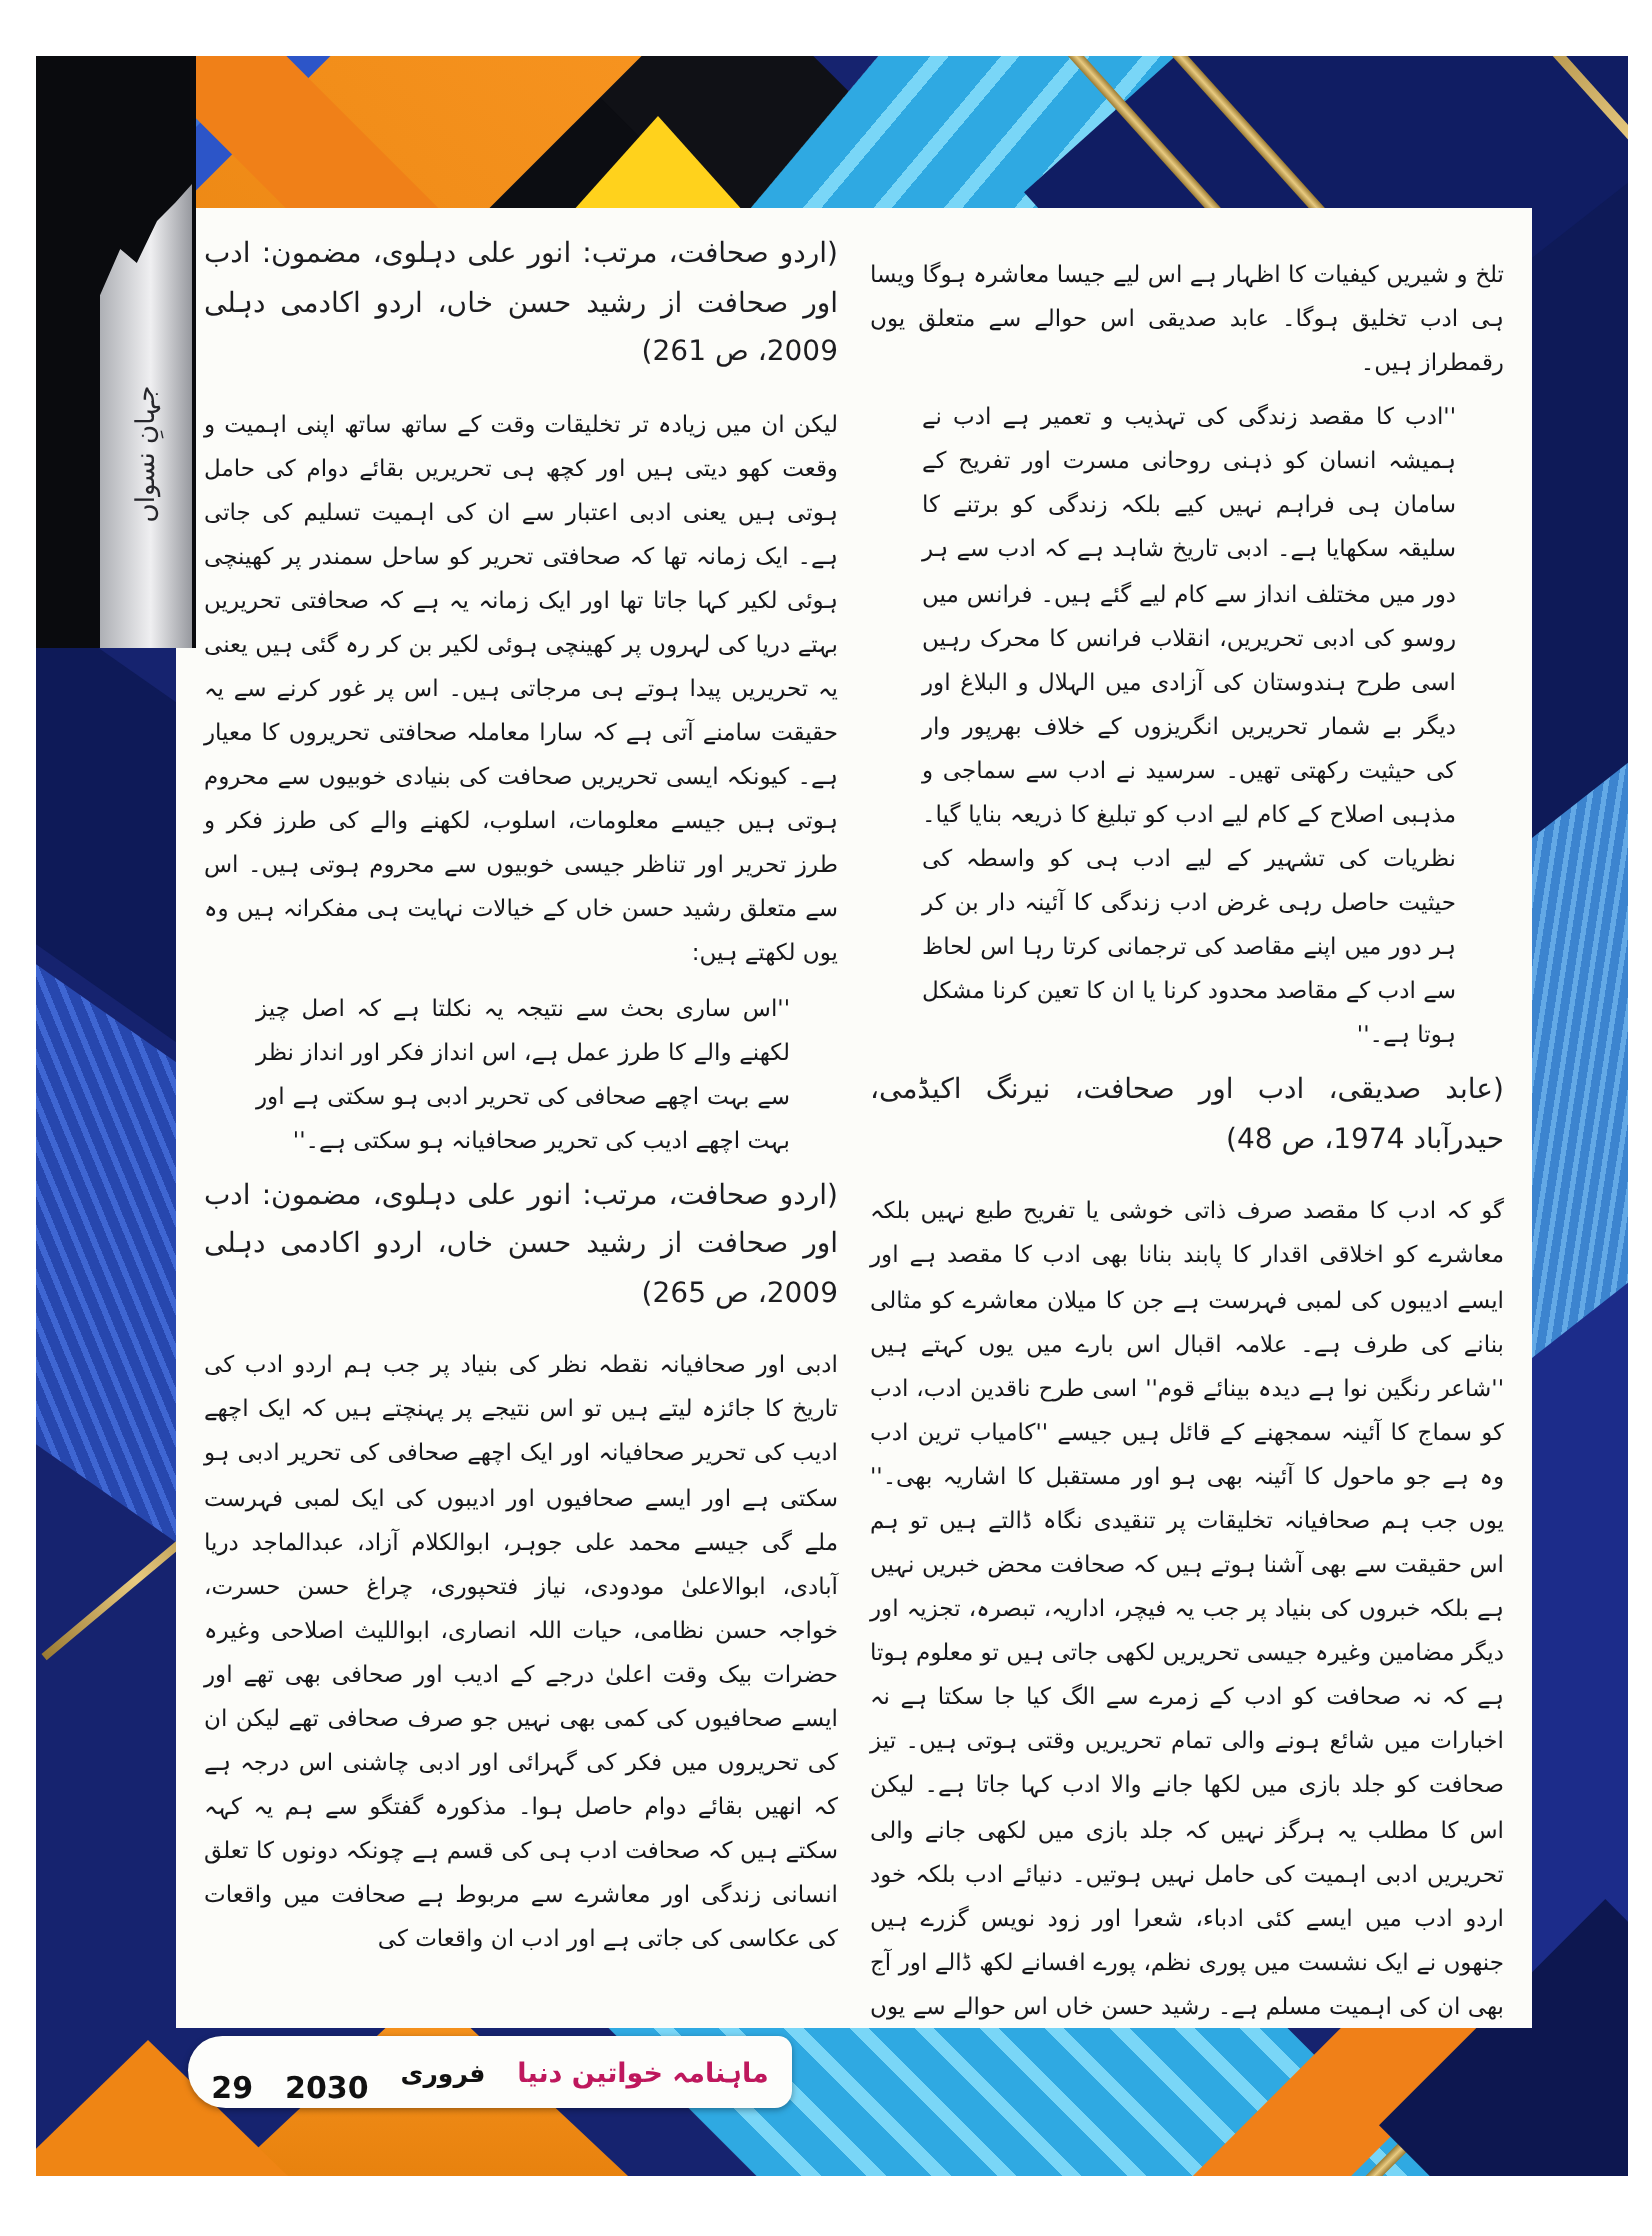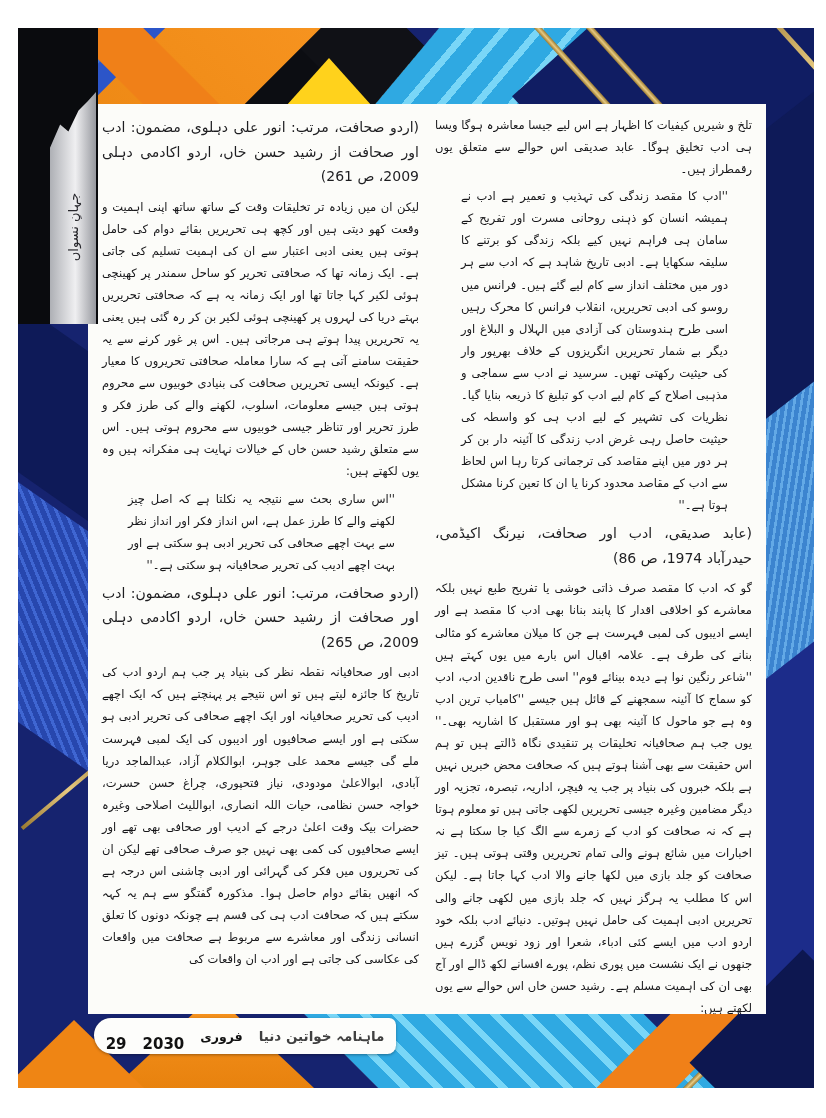--- a/index.html
+++ b/index.html
@@ -13,28 +13,28 @@
   .silver{position:absolute;right:2px;top:64px;width:46px;height:232px;
           background:linear-gradient(90deg,#aeb0b5,#efeff1 55%,#97999f);
           clip-path:polygon(0 24%,22% 14%,40% 17%,62% 8%,82% 4%,100% 0,100% 100%,0 100%);}
   .spine-label{position:absolute;left:50%;top:58%;transform:translate(-50%,-50%) rotate(-90deg);
           font-size:13px;color:#26262b;white-space:nowrap;letter-spacing:1px;font-family:"DejaVu Sans",sans-serif;}
   
   .panel{position:absolute;left:88px;top:104px;width:678px;height:910px;background:#fcfcf9;z-index:2;
          box-sizing:border-box;padding:10px 14px 8px 14px;display:flex;gap:16px;direction:rtl;overflow:hidden;}
   .col{width:50%;box-sizing:border-box;direction:rtl;text-align:justify;color:#17171a;
        font-size:11.5px;line-height:1.92;}
-  .para{margin:0 0 5px 0;}
+  .para{margin:12px 0 5px 0;}
   .quote{margin:3px 24px 5px 26px;}
   .ref{font-size:14px;line-height:1.75;margin:1px 0 7px 0;color:#1d1d20;}
   
   .footer{position:absolute;left:94px;top:1018px;width:302px;height:36px;background:#fdfdfb;z-index:5;
           border-radius:20px 8px 10px 22px;display:flex;direction:rtl;align-items:center;justify-content:center;
           gap:16px;box-shadow:0 1px 3px rgba(0,0,0,0.35);}
-  .footer .mag{font-size:13.5px;font-weight:bold;color:#404040;}
+  .footer .mag{font-size:13.5px;font-weight:bold;color:#be185d;}
   .footer .mon{font-size:12.5px;font-weight:bold;color:#111;}
   .footer .num{font-size:15px;font-weight:bold;color:#111;font-family:"DejaVu Sans",sans-serif;margin-top:16px;}
   .tri{clip-path:polygon(50% 0,0 100%,100% 100%);}
   .hatch-cyan{background:repeating-linear-gradient(0deg,#2fa9e2 0 16px,#79d6f7 16px 23px);}
   .hatch-blue{background:repeating-linear-gradient(60deg,#2747ae 0 7px,#3f66d2 7px 11px);}
   .hatch-steel{background:repeating-linear-gradient(100deg,#3c84cf 0 5px,#63a9e6 5px 8px);}
   .gold{background:linear-gradient(90deg,#9a7a33,#e8ca80,#9a7a33);}
 </style>
 </head>
 <body>
@@ -78,21 +78,21 @@
   <div class="spine">
     <div class="silver">
       <span class="spine-label">جہانِ نسواں</span>
     </div>
   </div>
 
   <div class="panel">
     <div class="col">
       <p class="para">تلخ و شیریں کیفیات کا اظہار ہے اس لیے جیسا معاشرہ ہوگا ویسا ہی ادب تخلیق ہوگا۔ عابد صدیقی اس حوالے سے متعلق یوں رقمطراز ہیں۔</p>
       <p class="quote">''ادب کا مقصد زندگی کی تہذیب و تعمیر ہے ادب نے ہمیشہ انسان کو ذہنی روحانی مسرت اور تفریح کے سامان ہی فراہم نہیں کیے بلکہ زندگی کو برتنے کا سلیقہ سکھایا ہے۔ ادبی تاریخ شاہد ہے کہ ادب سے ہر دور میں مختلف انداز سے کام لیے گئے ہیں۔ فرانس میں روسو کی ادبی تحریریں، انقلاب فرانس کا محرک رہیں اسی طرح ہندوستان کی آزادی میں الہلال و البلاغ اور دیگر بے شمار تحریریں انگریزوں کے خلاف بھرپور وار کی حیثیت رکھتی تھیں۔ سرسید نے ادب سے سماجی و مذہبی اصلاح کے کام لیے ادب کو تبلیغ کا ذریعہ بنایا گیا۔ نظریات کی تشہیر کے لیے ادب ہی کو واسطہ کی حیثیت حاصل رہی غرض ادب زندگی کا آئینہ دار بن کر ہر دور میں اپنے مقاصد کی ترجمانی کرتا رہا اس لحاظ سے ادب کے مقاصد محدود کرنا یا ان کا تعین کرنا مشکل ہوتا ہے۔''</p>
-      <p class="ref">(عابد صدیقی، ادب اور صحافت، نیرنگ اکیڈمی، حیدرآباد 1974، ص 86)</p>
+      <p class="ref">(عابد صدیقی، ادب اور صحافت، نیرنگ اکیڈمی، حیدرآباد 1974، ص 48)</p>
       <p class="para">گو کہ ادب کا مقصد صرف ذاتی خوشی یا تفریح طبع نہیں بلکہ معاشرے کو اخلاقی اقدار کا پابند بنانا بھی ادب کا مقصد ہے اور ایسے ادیبوں کی لمبی فہرست ہے جن کا میلان معاشرے کو مثالی بنانے کی طرف ہے۔ علامہ اقبال اس بارے میں یوں کہتے ہیں ''شاعر رنگین نوا ہے دیدہ بینائے قوم'' اسی طرح ناقدین ادب، ادب کو سماج کا آئینہ سمجھنے کے قائل ہیں جیسے ''کامیاب ترین ادب وہ ہے جو ماحول کا آئینہ بھی ہو اور مستقبل کا اشاریہ بھی۔'' یوں جب ہم صحافیانہ تخلیقات پر تنقیدی نگاہ ڈالتے ہیں تو ہم اس حقیقت سے بھی آشنا ہوتے ہیں کہ صحافت محض خبریں نہیں ہے بلکہ خبروں کی بنیاد پر جب یہ فیچر، اداریہ، تبصرہ، تجزیہ اور دیگر مضامین وغیرہ جیسی تحریریں لکھی جاتی ہیں تو معلوم ہوتا ہے کہ نہ صحافت کو ادب کے زمرے سے الگ کیا جا سکتا ہے نہ اخبارات میں شائع ہونے والی تمام تحریریں وقتی ہوتی ہیں۔ تیز صحافت کو جلد بازی میں لکھا جانے والا ادب کہا جاتا ہے۔ لیکن اس کا مطلب یہ ہرگز نہیں کہ جلد بازی میں لکھی جانے والی تحریریں ادبی اہمیت کی حامل نہیں ہوتیں۔ دنیائے ادب بلکہ خود اردو ادب میں ایسے کئی ادباء، شعرا اور زود نویس گزرے ہیں جنھوں نے ایک نشست میں پوری نظم، پورے افسانے لکھ ڈالے اور آج بھی ان کی اہمیت مسلم ہے۔ رشید حسن خاں اس حوالے سے یوں لکھتے ہیں:</p>
     </div>
     <div class="col">
       <p class="ref">(اردو صحافت، مرتب: انور علی دہلوی، مضمون: ادب اور صحافت از رشید حسن خاں، اردو اکادمی دہلی 2009، ص 261)</p>
       <p class="para">لیکن ان میں زیادہ تر تخلیقات وقت کے ساتھ ساتھ اپنی اہمیت و وقعت کھو دیتی ہیں اور کچھ ہی تحریریں بقائے دوام کی حامل ہوتی ہیں یعنی ادبی اعتبار سے ان کی اہمیت تسلیم کی جاتی ہے۔ ایک زمانہ تھا کہ صحافتی تحریر کو ساحل سمندر پر کھینچی ہوئی لکیر کہا جاتا تھا اور ایک زمانہ یہ ہے کہ صحافتی تحریریں بہتے دریا کی لہروں پر کھینچی ہوئی لکیر بن کر رہ گئی ہیں یعنی یہ تحریریں پیدا ہوتے ہی مرجاتی ہیں۔ اس پر غور کرنے سے یہ حقیقت سامنے آتی ہے کہ سارا معاملہ صحافتی تحریروں کا معیار ہے۔ کیونکہ ایسی تحریریں صحافت کی بنیادی خوبیوں سے محروم ہوتی ہیں جیسے معلومات، اسلوب، لکھنے والے کی طرز فکر و طرز تحریر اور تناظر جیسی خوبیوں سے محروم ہوتی ہیں۔ اس سے متعلق رشید حسن خاں کے خیالات نہایت ہی مفکرانہ ہیں وہ یوں لکھتے ہیں:</p>
       <p class="quote">''اس ساری بحث سے نتیجہ یہ نکلتا ہے کہ اصل چیز لکھنے والے کا طرز عمل ہے، اس انداز فکر اور انداز نظر سے بہت اچھے صحافی کی تحریر ادبی ہو سکتی ہے اور بہت اچھے ادیب کی تحریر صحافیانہ ہو سکتی ہے۔''</p>
       <p class="ref">(اردو صحافت، مرتب: انور علی دہلوی، مضمون: ادب اور صحافت از رشید حسن خاں، اردو اکادمی دہلی 2009، ص 265)</p>
       <p class="para">ادبی اور صحافیانہ نقطہ نظر کی بنیاد پر جب ہم اردو ادب کی تاریخ کا جائزہ لیتے ہیں تو اس نتیجے پر پہنچتے ہیں کہ ایک اچھے ادیب کی تحریر صحافیانہ اور ایک اچھے صحافی کی تحریر ادبی ہو سکتی ہے اور ایسے صحافیوں اور ادیبوں کی ایک لمبی فہرست ملے گی جیسے محمد علی جوہر، ابوالکلام آزاد، عبدالماجد دریا آبادی، ابوالاعلیٰ مودودی، نیاز فتحپوری، چراغ حسن حسرت، خواجہ حسن نظامی، حیات اللہ انصاری، ابواللیث اصلاحی وغیرہ حضرات بیک وقت اعلیٰ درجے کے ادیب اور صحافی بھی تھے اور ایسے صحافیوں کی کمی بھی نہیں جو صرف صحافی تھے لیکن ان کی تحریروں میں فکر کی گہرائی اور ادبی چاشنی اس درجہ ہے کہ انھیں بقائے دوام حاصل ہوا۔ مذکورہ گفتگو سے ہم یہ کہہ سکتے ہیں کہ صحافت ادب ہی کی قسم ہے چونکہ دونوں کا تعلق انسانی زندگی اور معاشرے سے مربوط ہے صحافت میں واقعات کی عکاسی کی جاتی ہے اور ادب ان واقعات کی</p>
     </div>
   </div>

